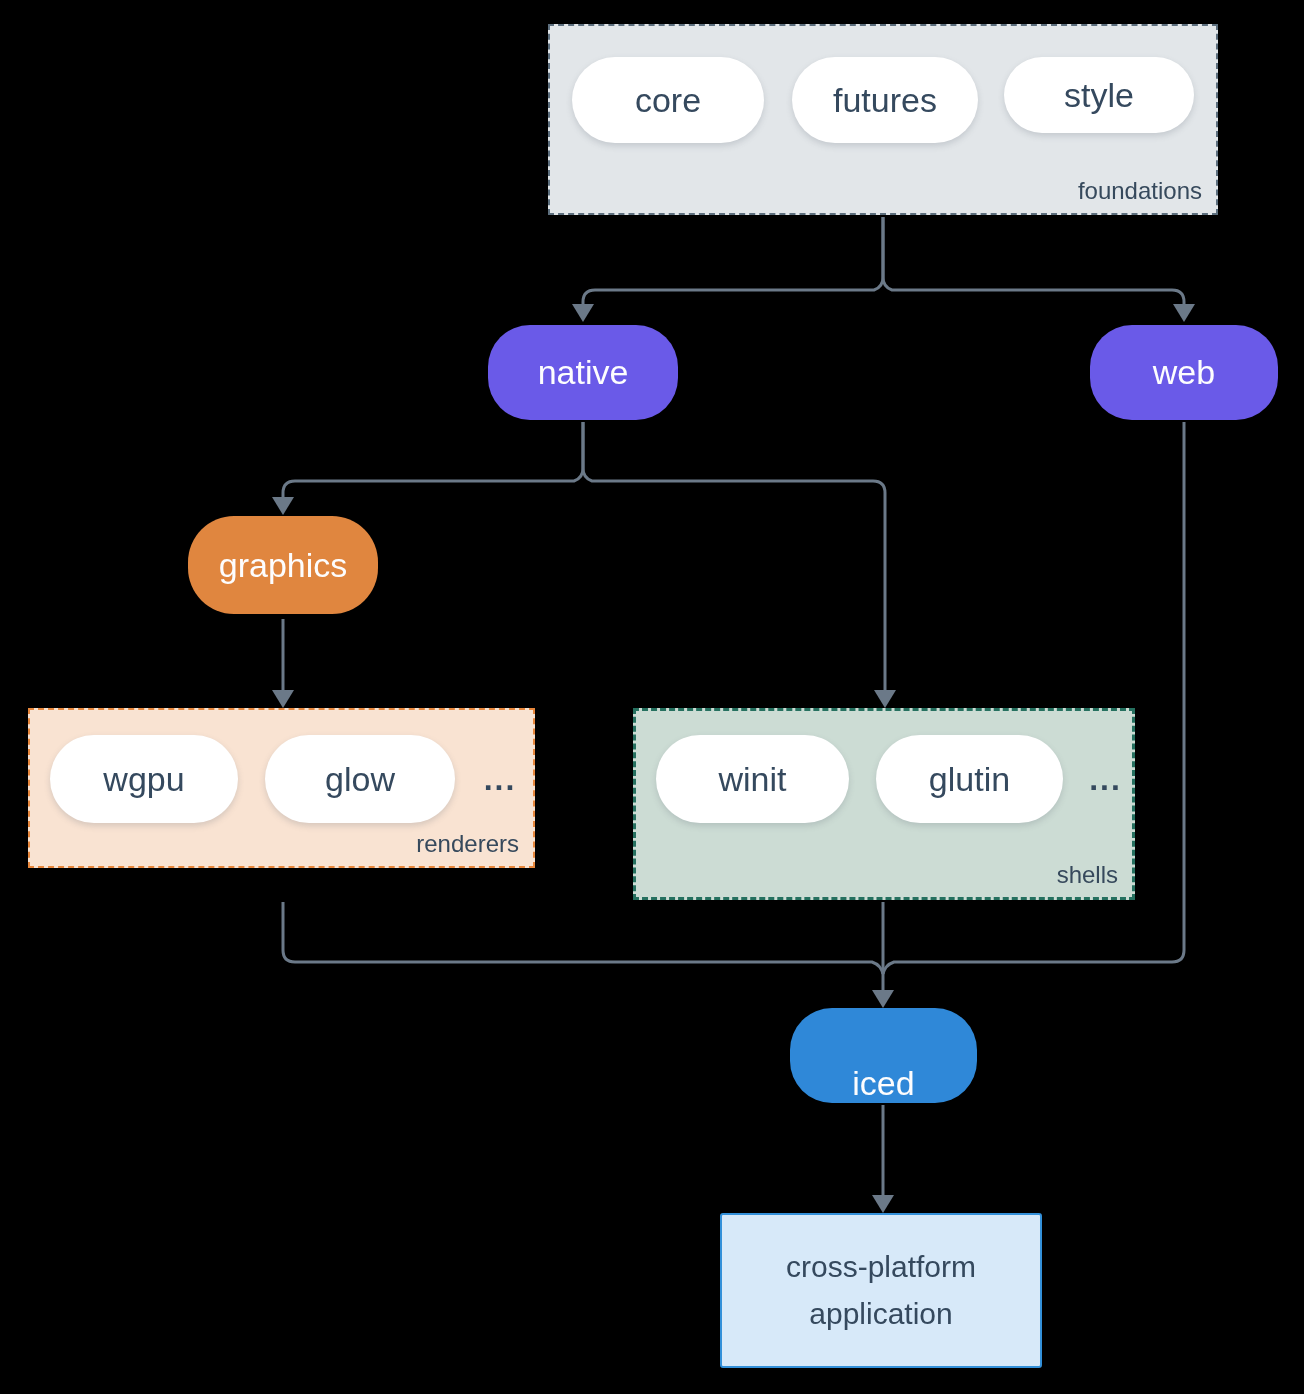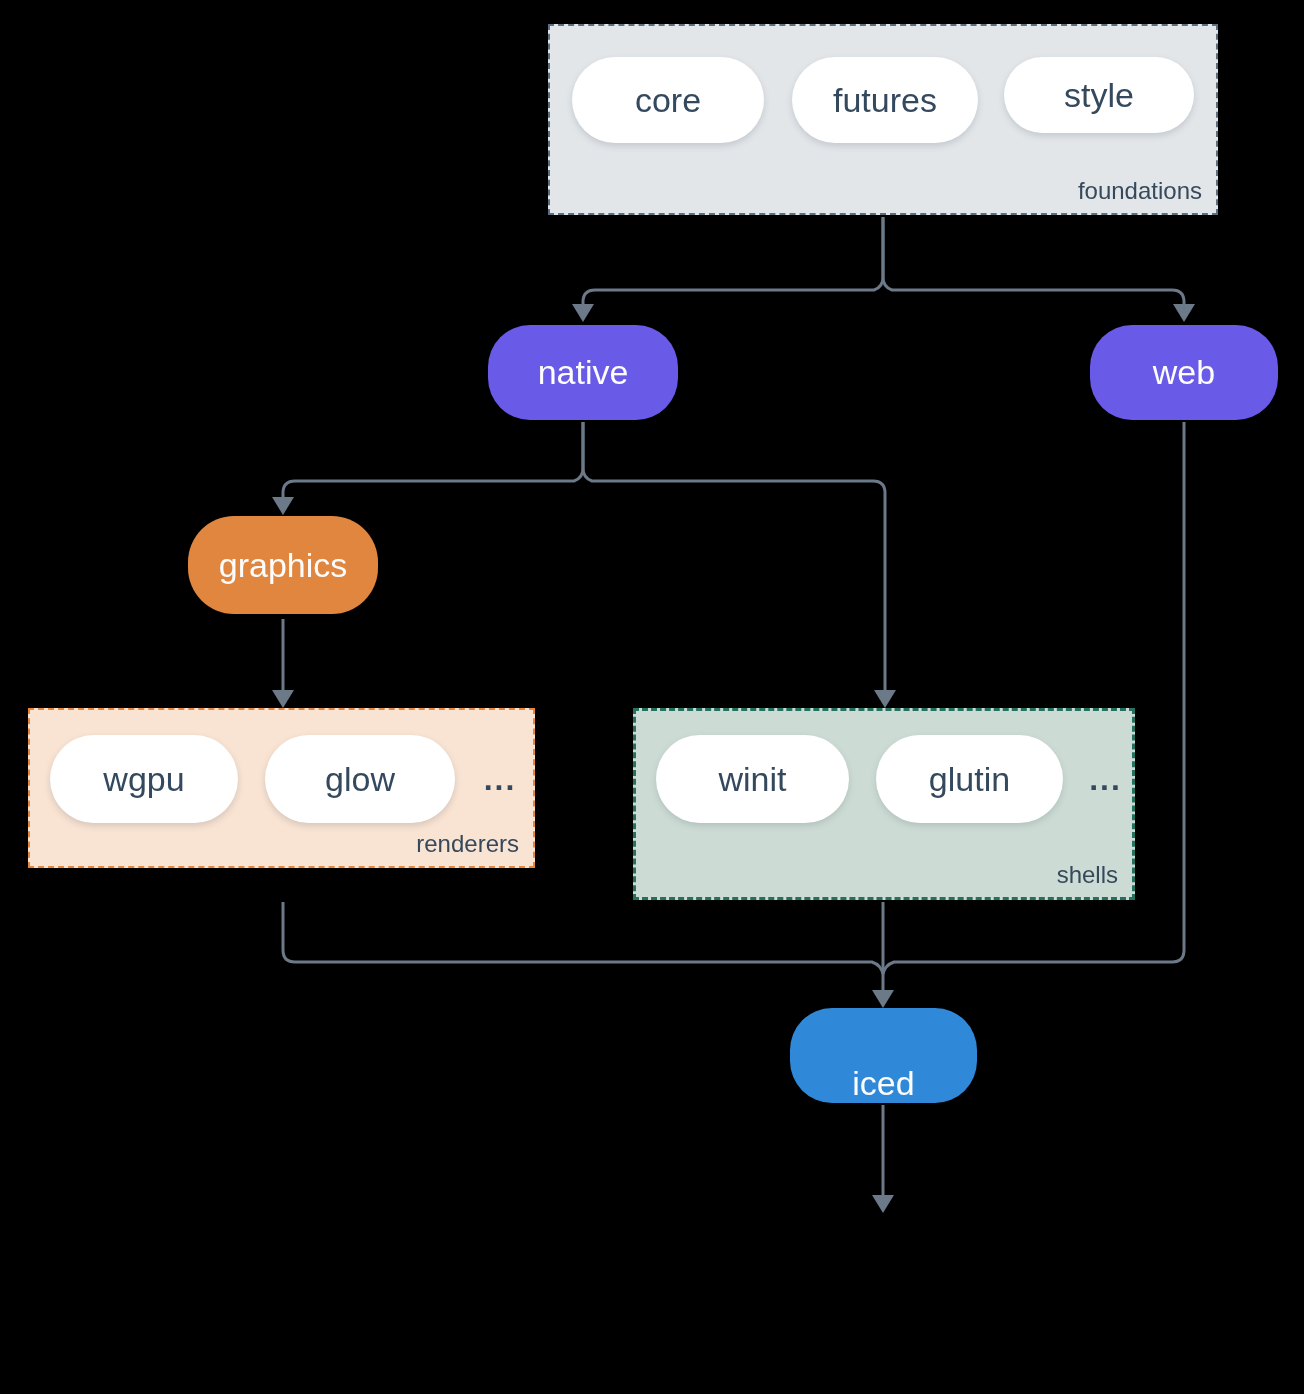--- a/index.html
+++ b/index.html
@@ -114,14 +114,17 @@
       <span>glutin</span>
     </div>
     <div class="ellipsis" style="left:442px;top:24px;width:55px;height:88px;">...</div>
     <div class="group-label">shells</div>
   </div>
 
   <div class="pill pill-solid p-iced">
     <span>iced</span>
   </div>
 
+  <div class="appbox">
+    <span>cross-platform application</span>
+  </div>
 
 </div>
 
 </body></html>

